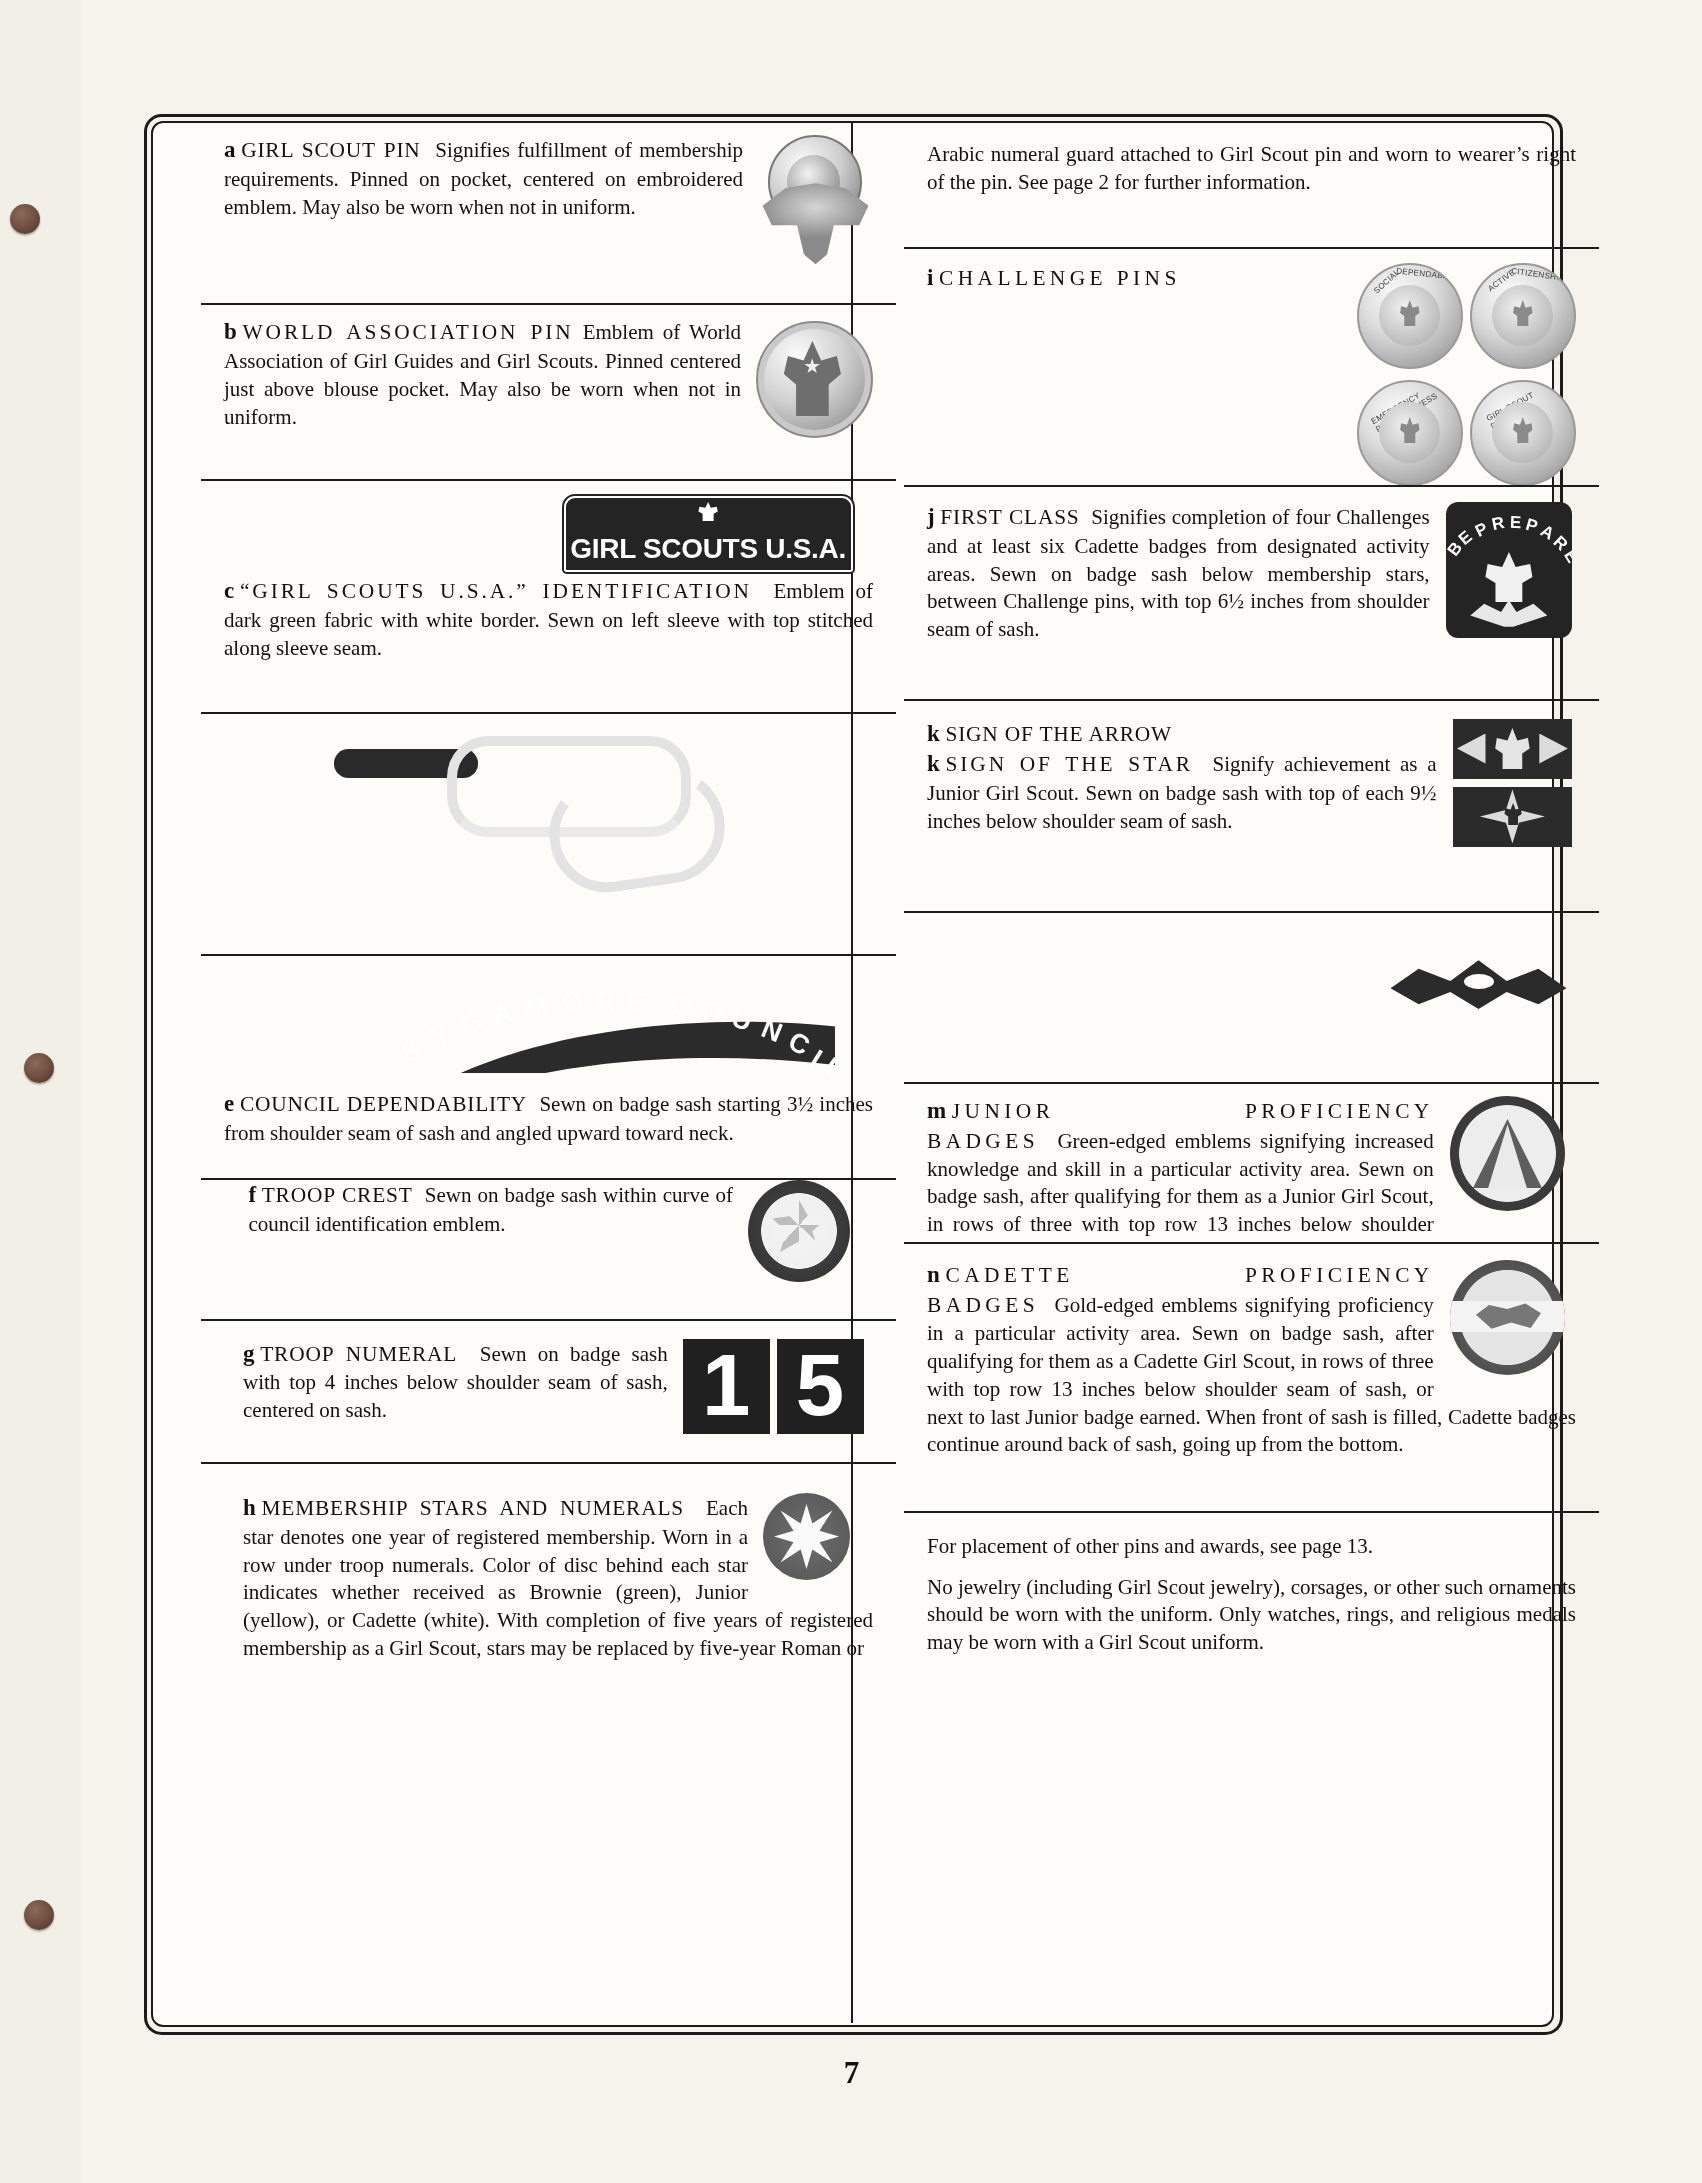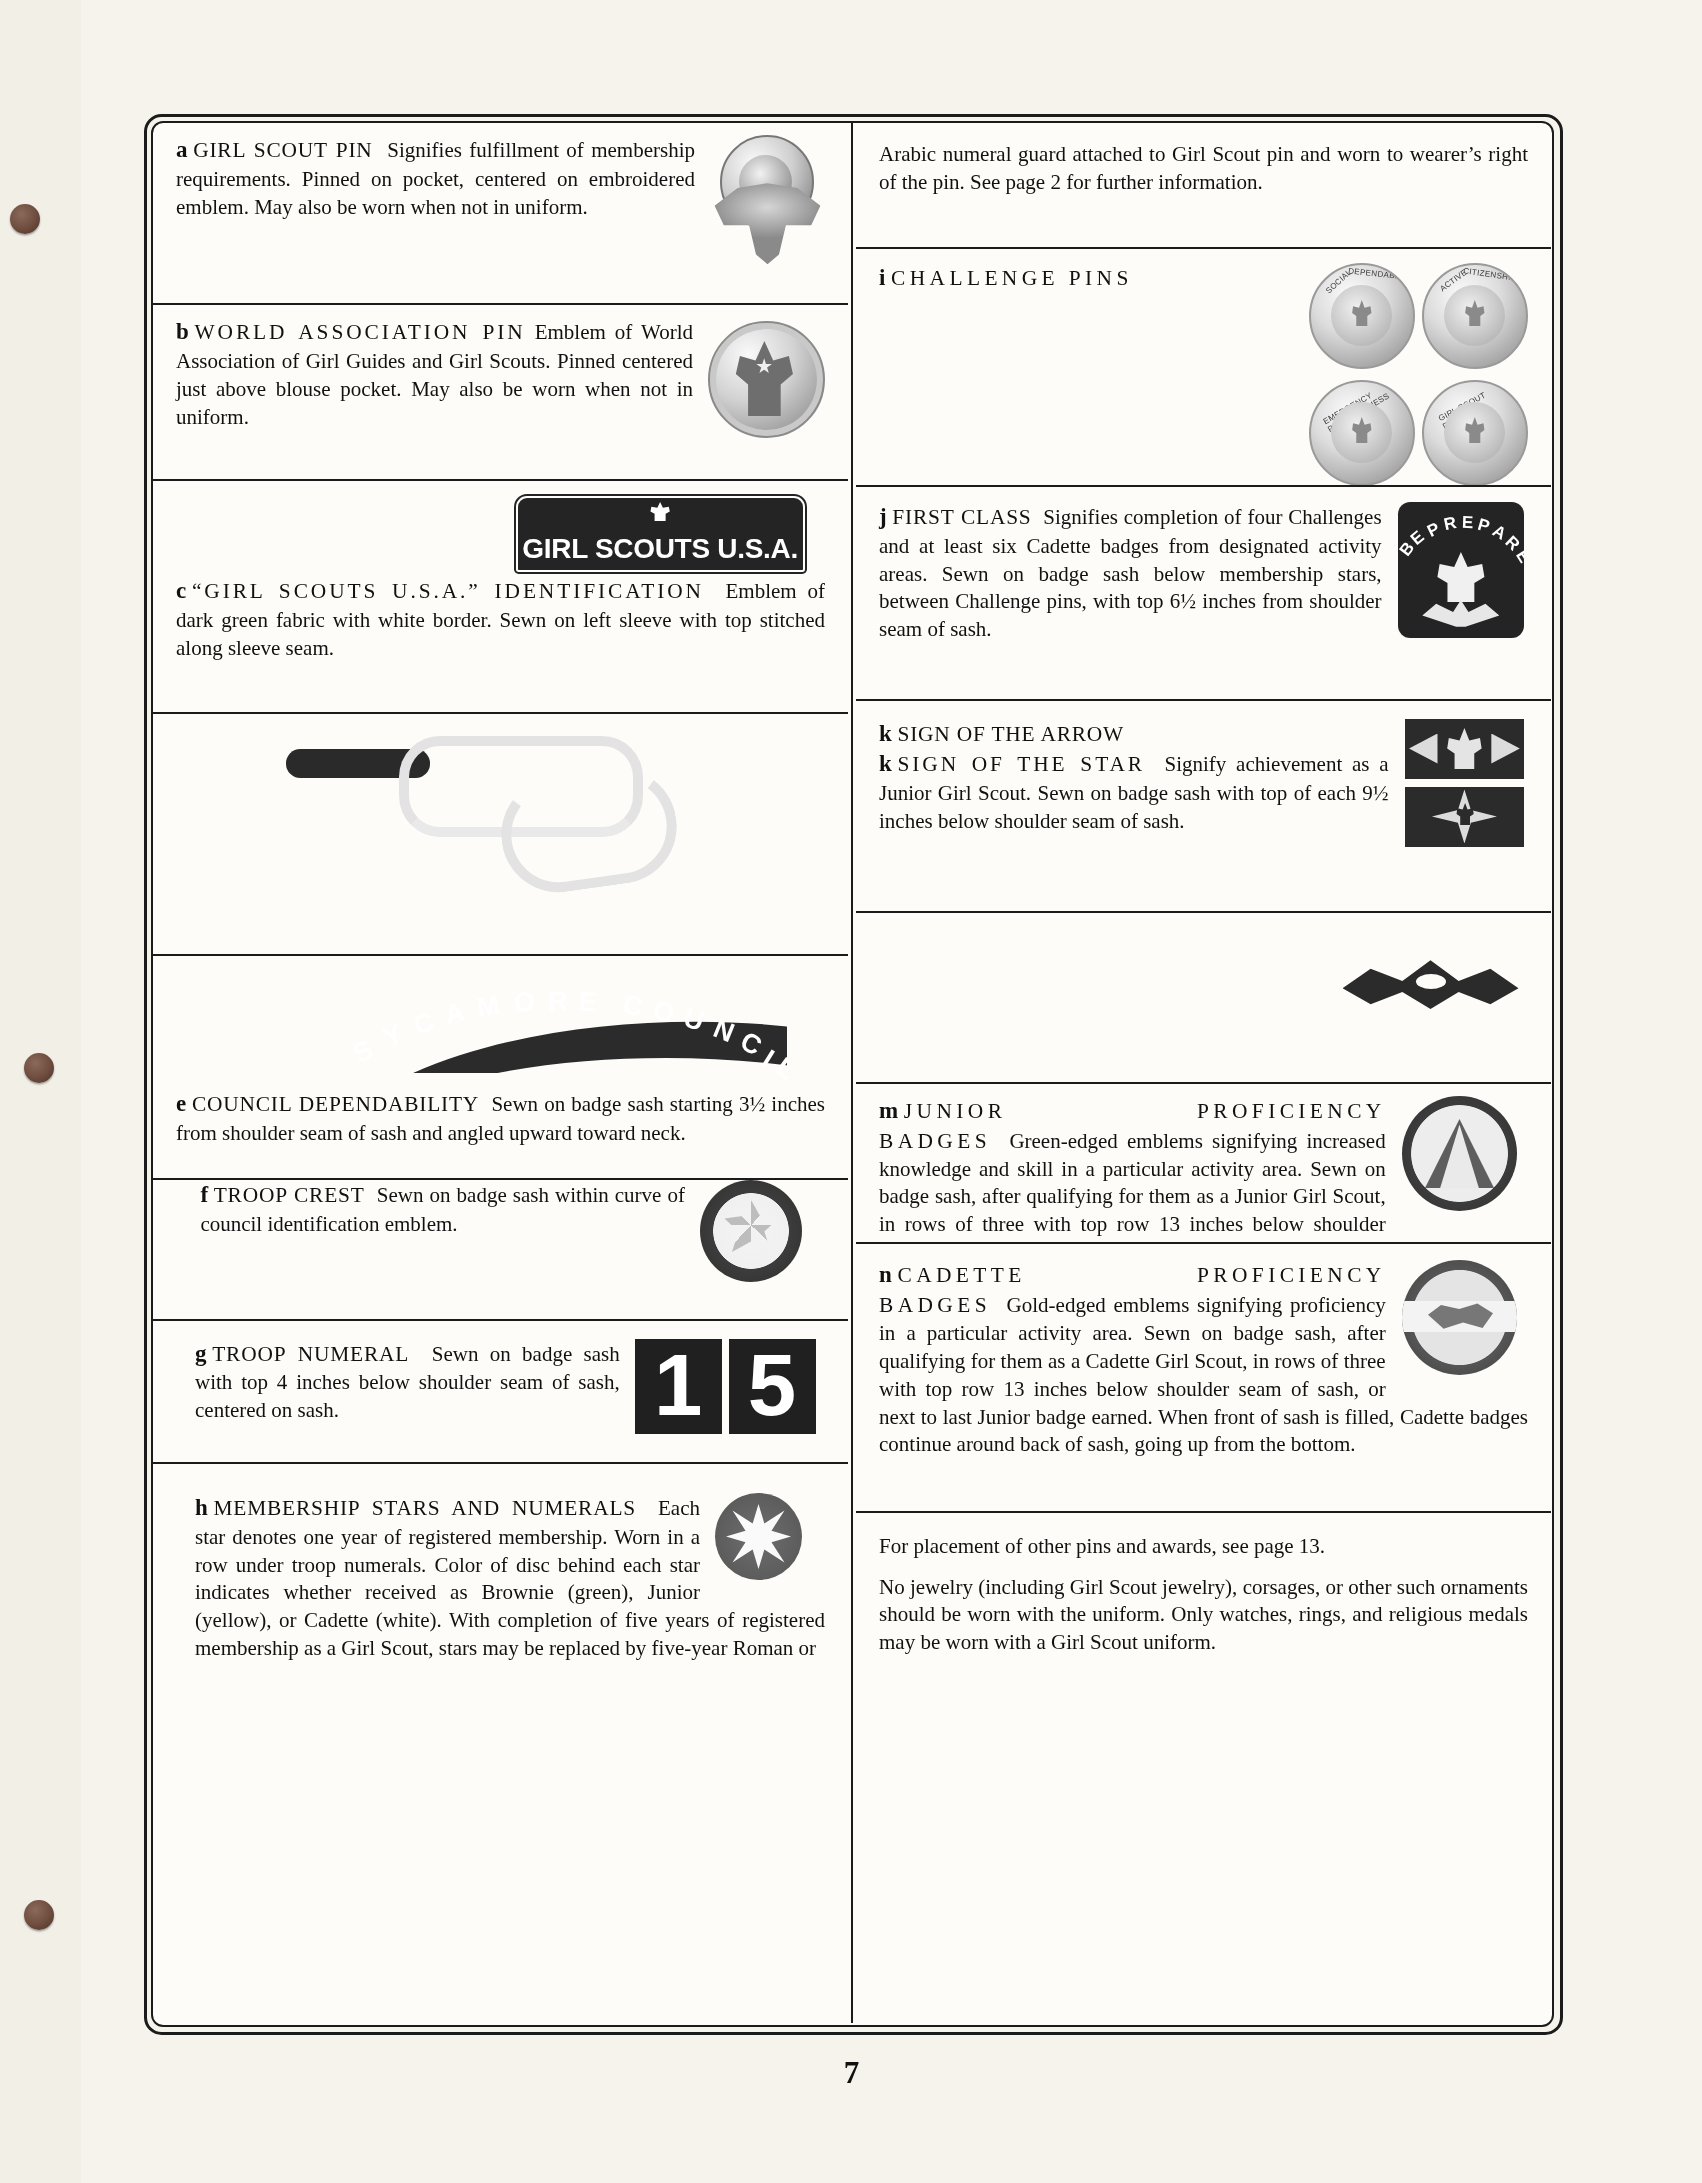--- a/index.html
+++ b/index.html
@@ -58,20 +58,21 @@
     border-radius: 12.2px;
     background: #fdfcf8;
   }
 
   
   .col {
     position: absolute;
     top: 123px;
     width: 695px;
     height: 1898px;
+    margin-left: 48px;
   }
   .col.left  { left: 153px; }
   .col.right { left: 856px; }
 
   
   #mid-rule {
     position: absolute;
     left: 851px; top: 121px;
     width: 2px; height: 1902px;
     background: #1b1b1b;

